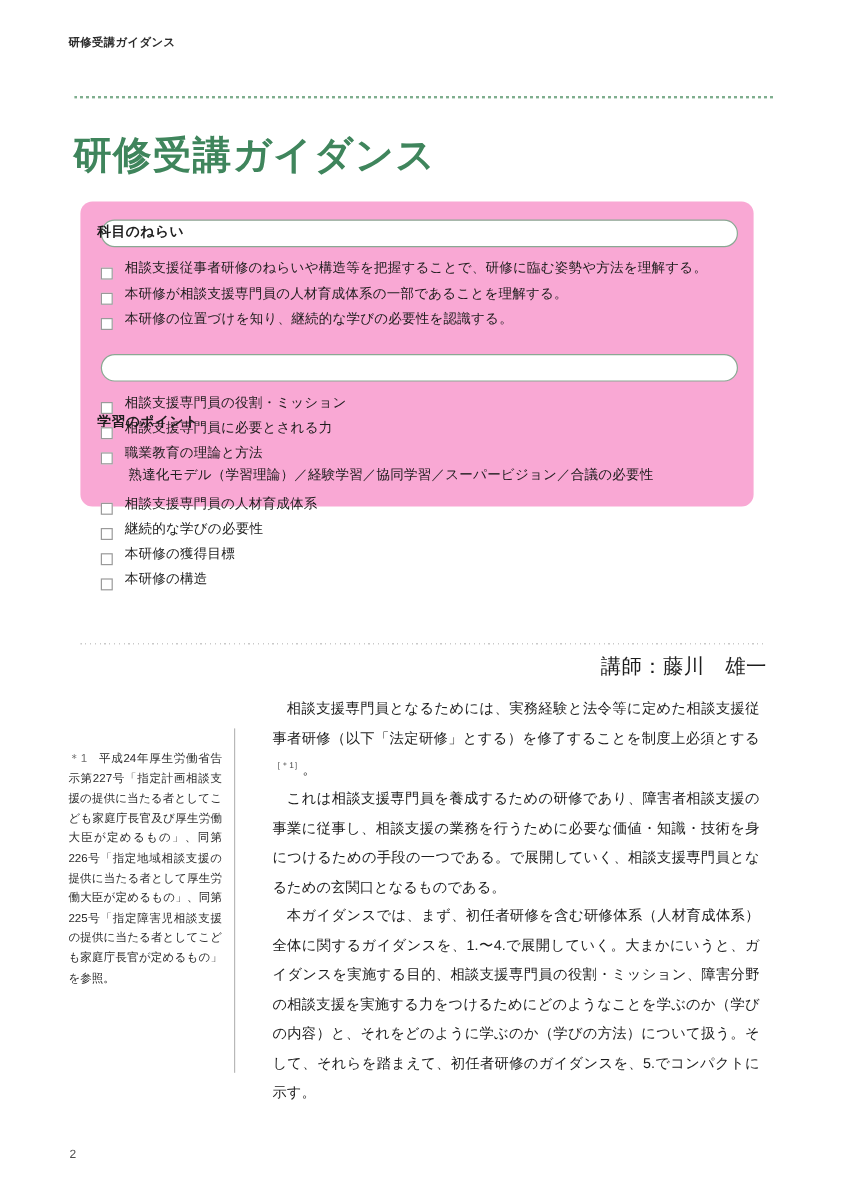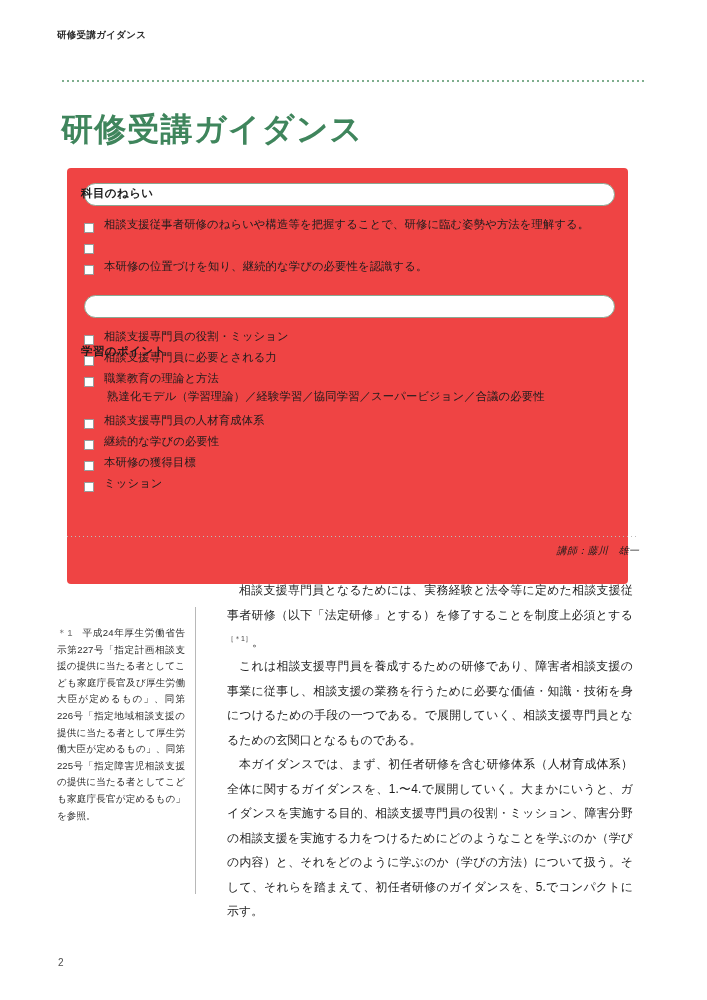--- a/index.html
+++ b/index.html
@@ -52,23 +52,23 @@
     color: #3f855c;
     line-height: 1.15;
   }
 
   
   .green-panel {
     position: absolute;
     left: 67px;
     top: 168px;
     width: 561px;
-    height: 416px;
-    background: #ef4444;
-    border-radius: 4px;
+    height: 254px;
+    background: #f9a8d4;
+    border-radius: 10px;
     box-sizing: border-box;
   }
   .pill {
     position: absolute;
     left: 17px;
     width: 531px;
     height: 23px;
     background: #ffffff;
     border: 1px solid #8aa893;
     border-radius: 12px;
@@ -138,25 +138,24 @@
     top: 536px;
     width: 571px;
     height: 1px;
     background-image: repeating-linear-gradient(to right,
         #bcbcbc 0px, #bcbcbc 1px, rgba(255,255,255,0) 1px, rgba(255,255,255,0) 4px);
   }
   .instructor {
     position: absolute;
     right: 68px;
     top: 544px;
-    font-size: 10px;
+    font-size: 17px;
     letter-spacing: 0.3px;
     color: #1c1c1c;
     white-space: nowrap;
-    font-style: italic;
   }
 
   
   .footnote-divider {
     position: absolute;
     left: 195px;
     top: 607px;
     width: 1px;
     height: 287px;
     background: #b8b8b8;
@@ -226,20 +225,21 @@
     <div class="pill pill-1"></div>
     <div class="pill-label" style="top:18px;">科目のねらい</div>
 
     <div class="check-list list-1">
       <div class="check-row">
         <span class="check-box"></span>
         <span class="check-text">相談支援従事者研修のねらいや構造等を把握することで、研修に臨む姿勢や方法を理解する。</span>
       </div>
       <div class="check-row">
         <span class="check-box"></span>
+        <span class="check-text">本研修が相談支援専門員の人材育成体系の一部であることを理解する。</span>
       </div>
       <div class="check-row">
         <span class="check-box"></span>
         <span class="check-text">本研修の位置づけを知り、継続的な学びの必要性を認識する。</span>
       </div>
     </div>
 
     <div class="pill pill-2"></div>
     <div class="pill-label" style="top:130px;margin-top:46px;">学習のポイント</div>
 
@@ -266,21 +266,21 @@
       <div class="check-row">
         <span class="check-box"></span>
         <span class="check-text">継続的な学びの必要性</span>
       </div>
       <div class="check-row">
         <span class="check-box"></span>
         <span class="check-text">本研修の獲得目標</span>
       </div>
       <div class="check-row">
         <span class="check-box"></span>
-        <span class="check-text">ミッション</span>
+        <span class="check-text">本研修の構造</span>
       </div>
     </div>
 
   </div>
 
   <div class="instructor-rule"></div>
   <div class="instructor">講師：藤川　雄一</div>
 
   <div class="footnote-divider"></div>
   <div class="footnote">

